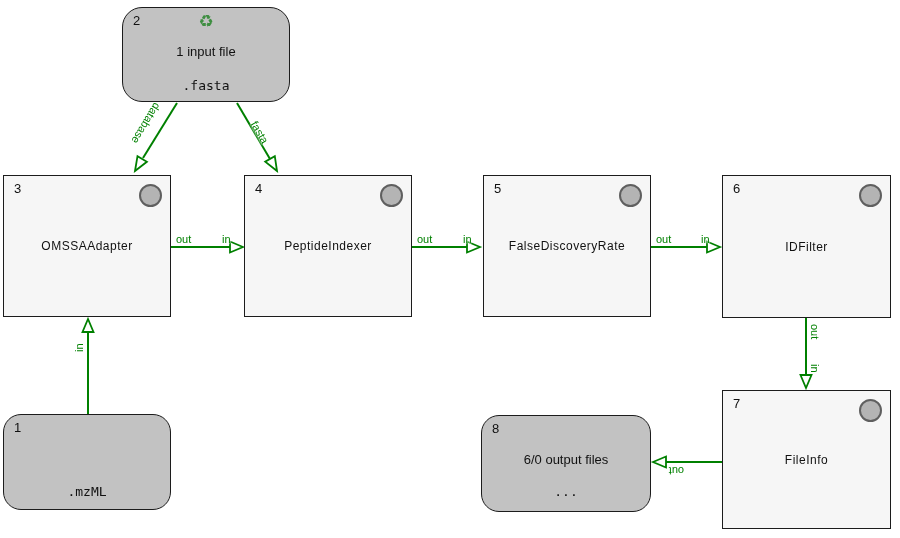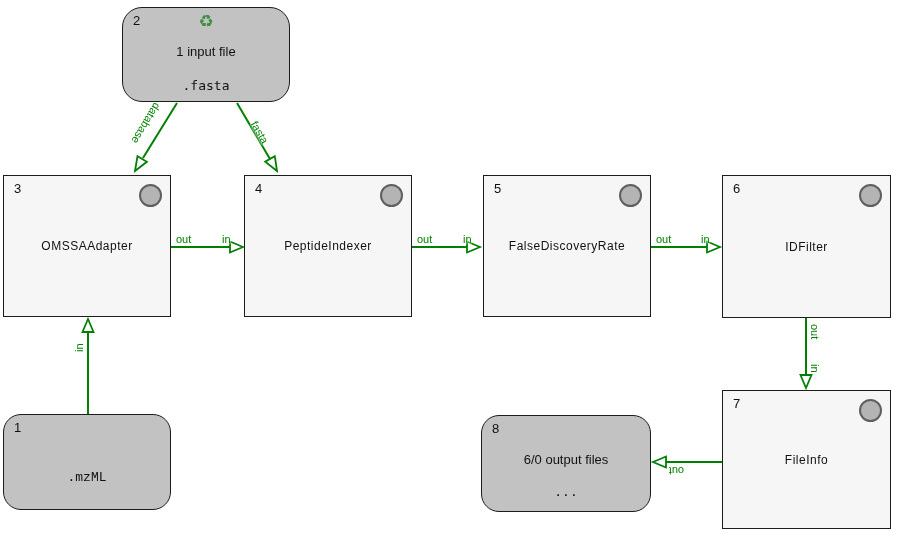--- a/index.html
+++ b/index.html
@@ -120,21 +120,21 @@
   </div>
 
   <div class="node tool" style="left:722px;top:390px;width:169px;height:139px;">
     <span class="num">7</span>
     <span class="status"></span>
     <div class="tool-label">FileInfo</div>
   </div>
 
   <div class="node io" style="left:3px;top:414px;width:168px;height:96px;">
     <span class="num">1</span>
-    <div class="line2" style="bottom:24px;font-family:Liberation Mono, monospace;">.mzML</div>
+    <div class="line2" style="bottom:10px;">.mzML</div>
   </div>
 
   <div class="node io" style="left:481px;top:415px;width:170px;height:97px;">
     <span class="num">8</span>
     <div class="line1" style="top:36px;">6/0 output files</div>
     <div class="line2" style="bottom:12px;">...</div>
   </div>
 
 </div>
 

